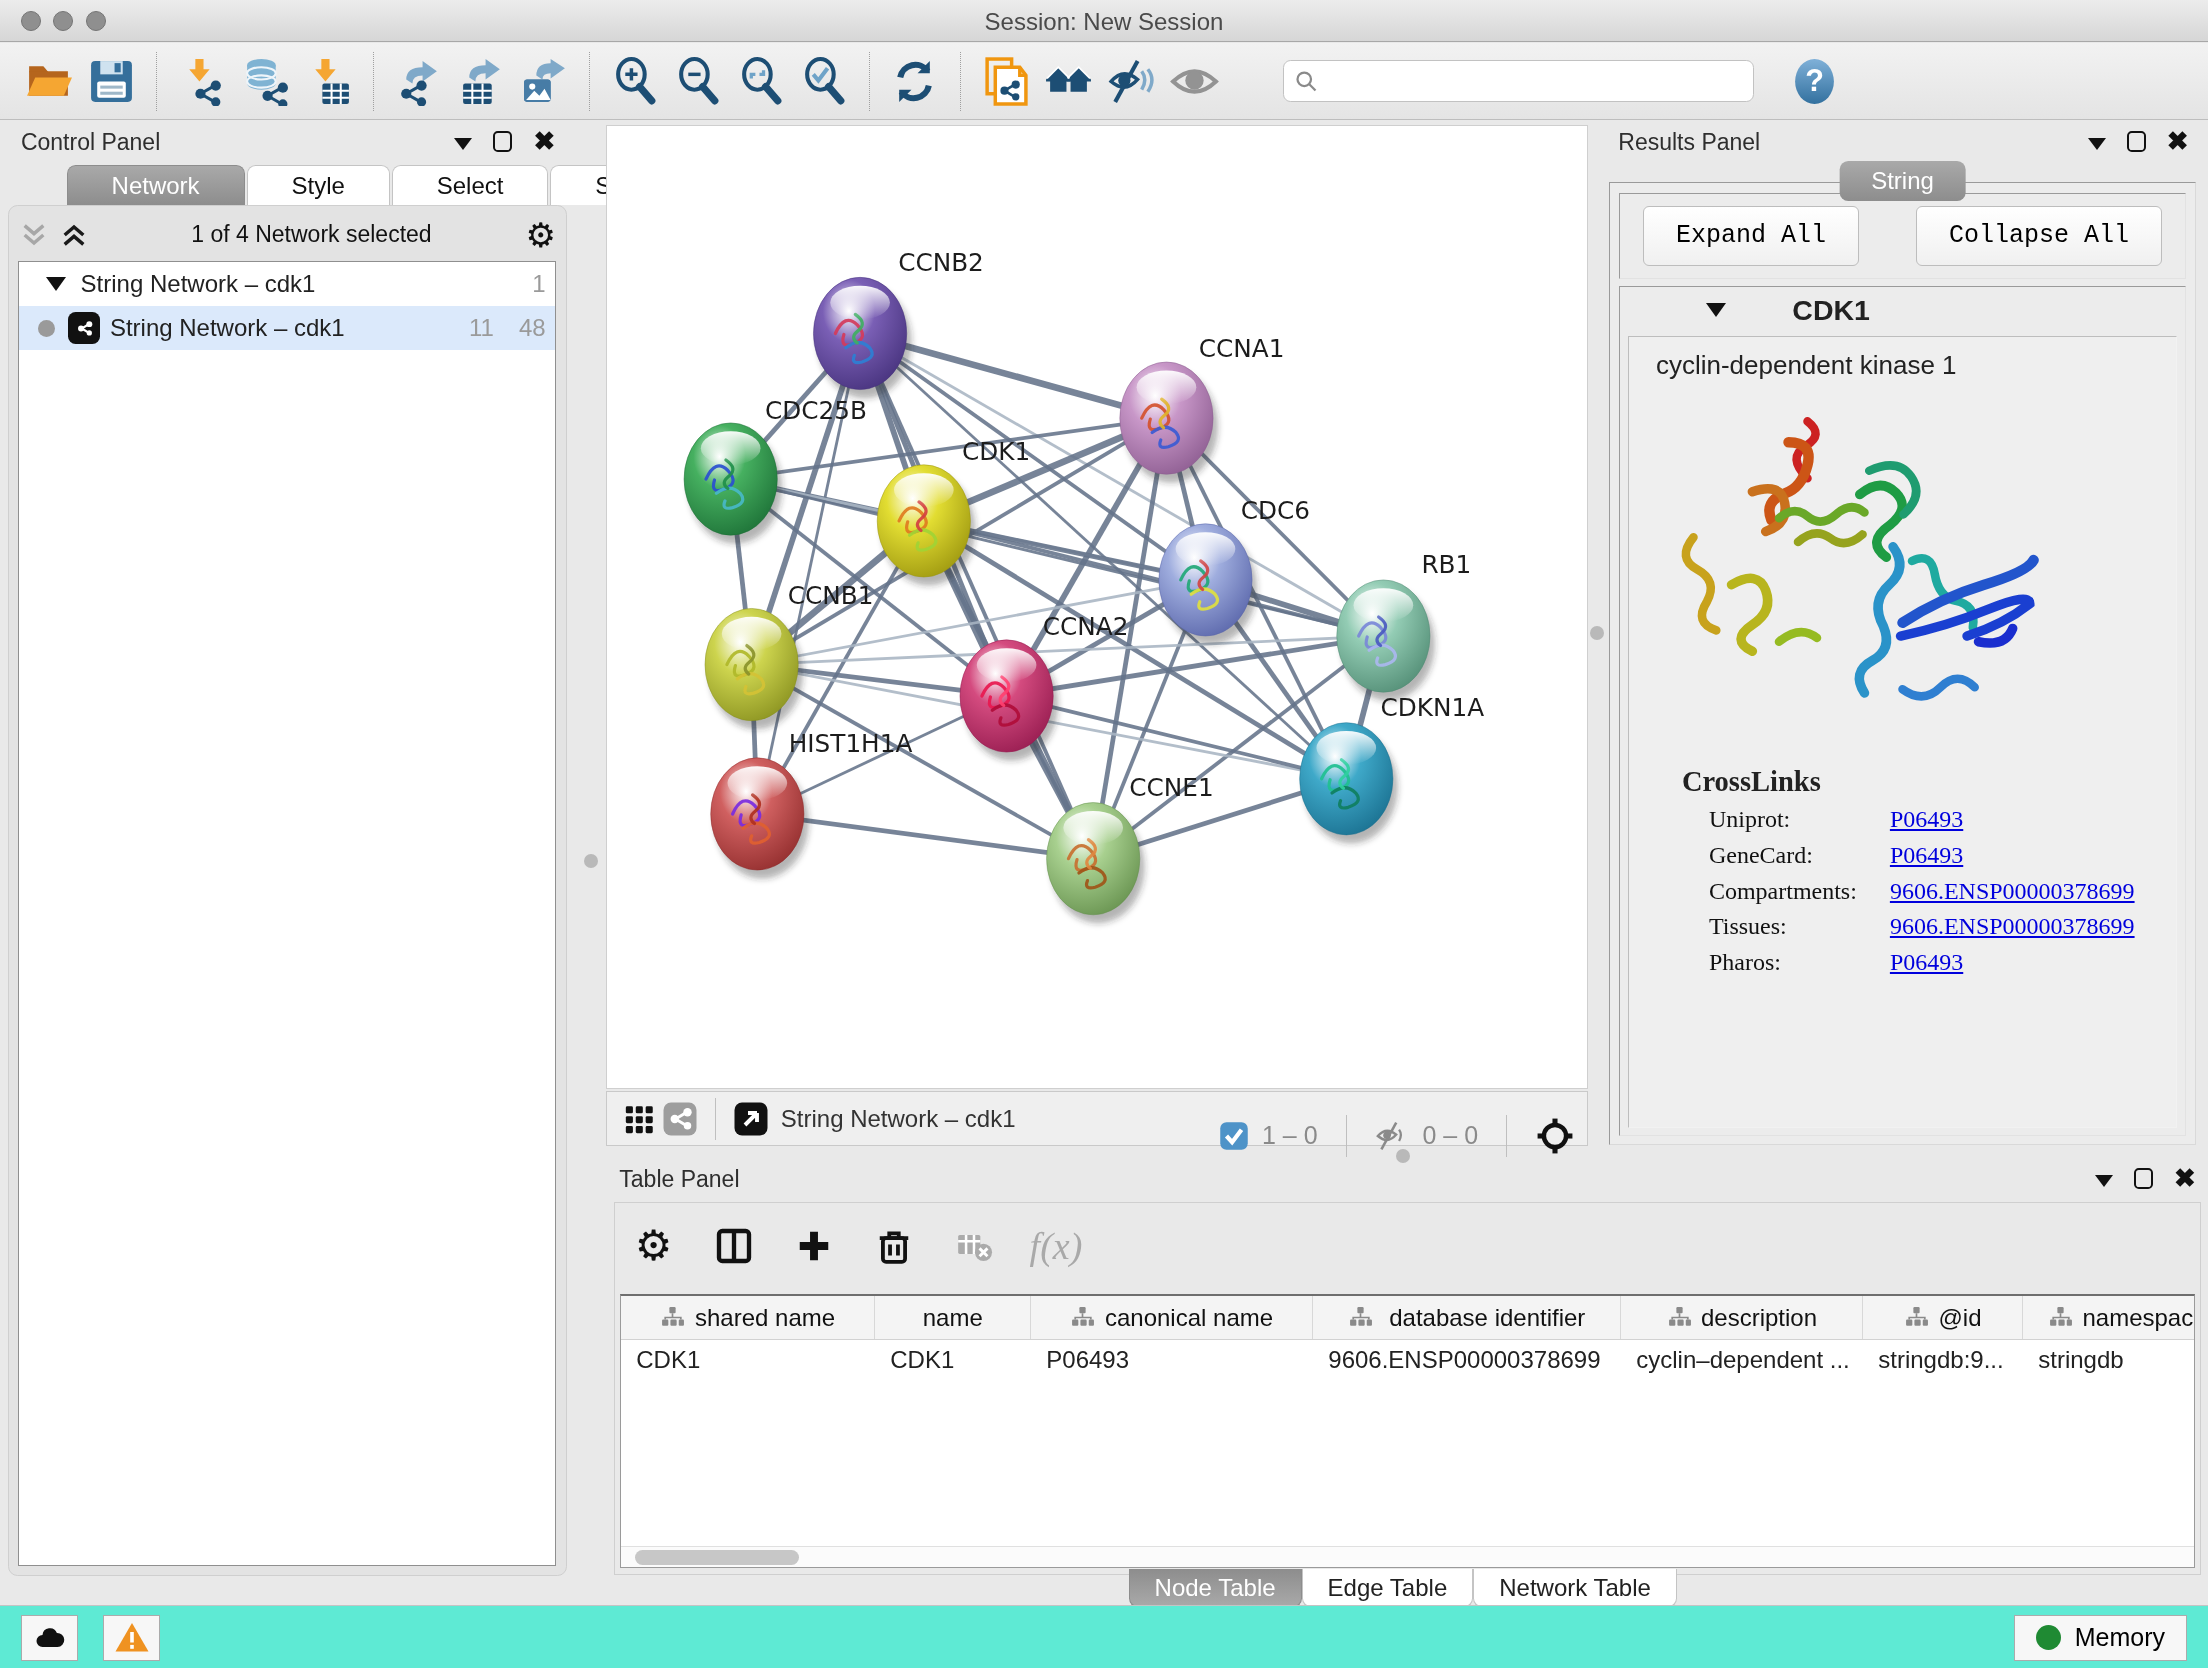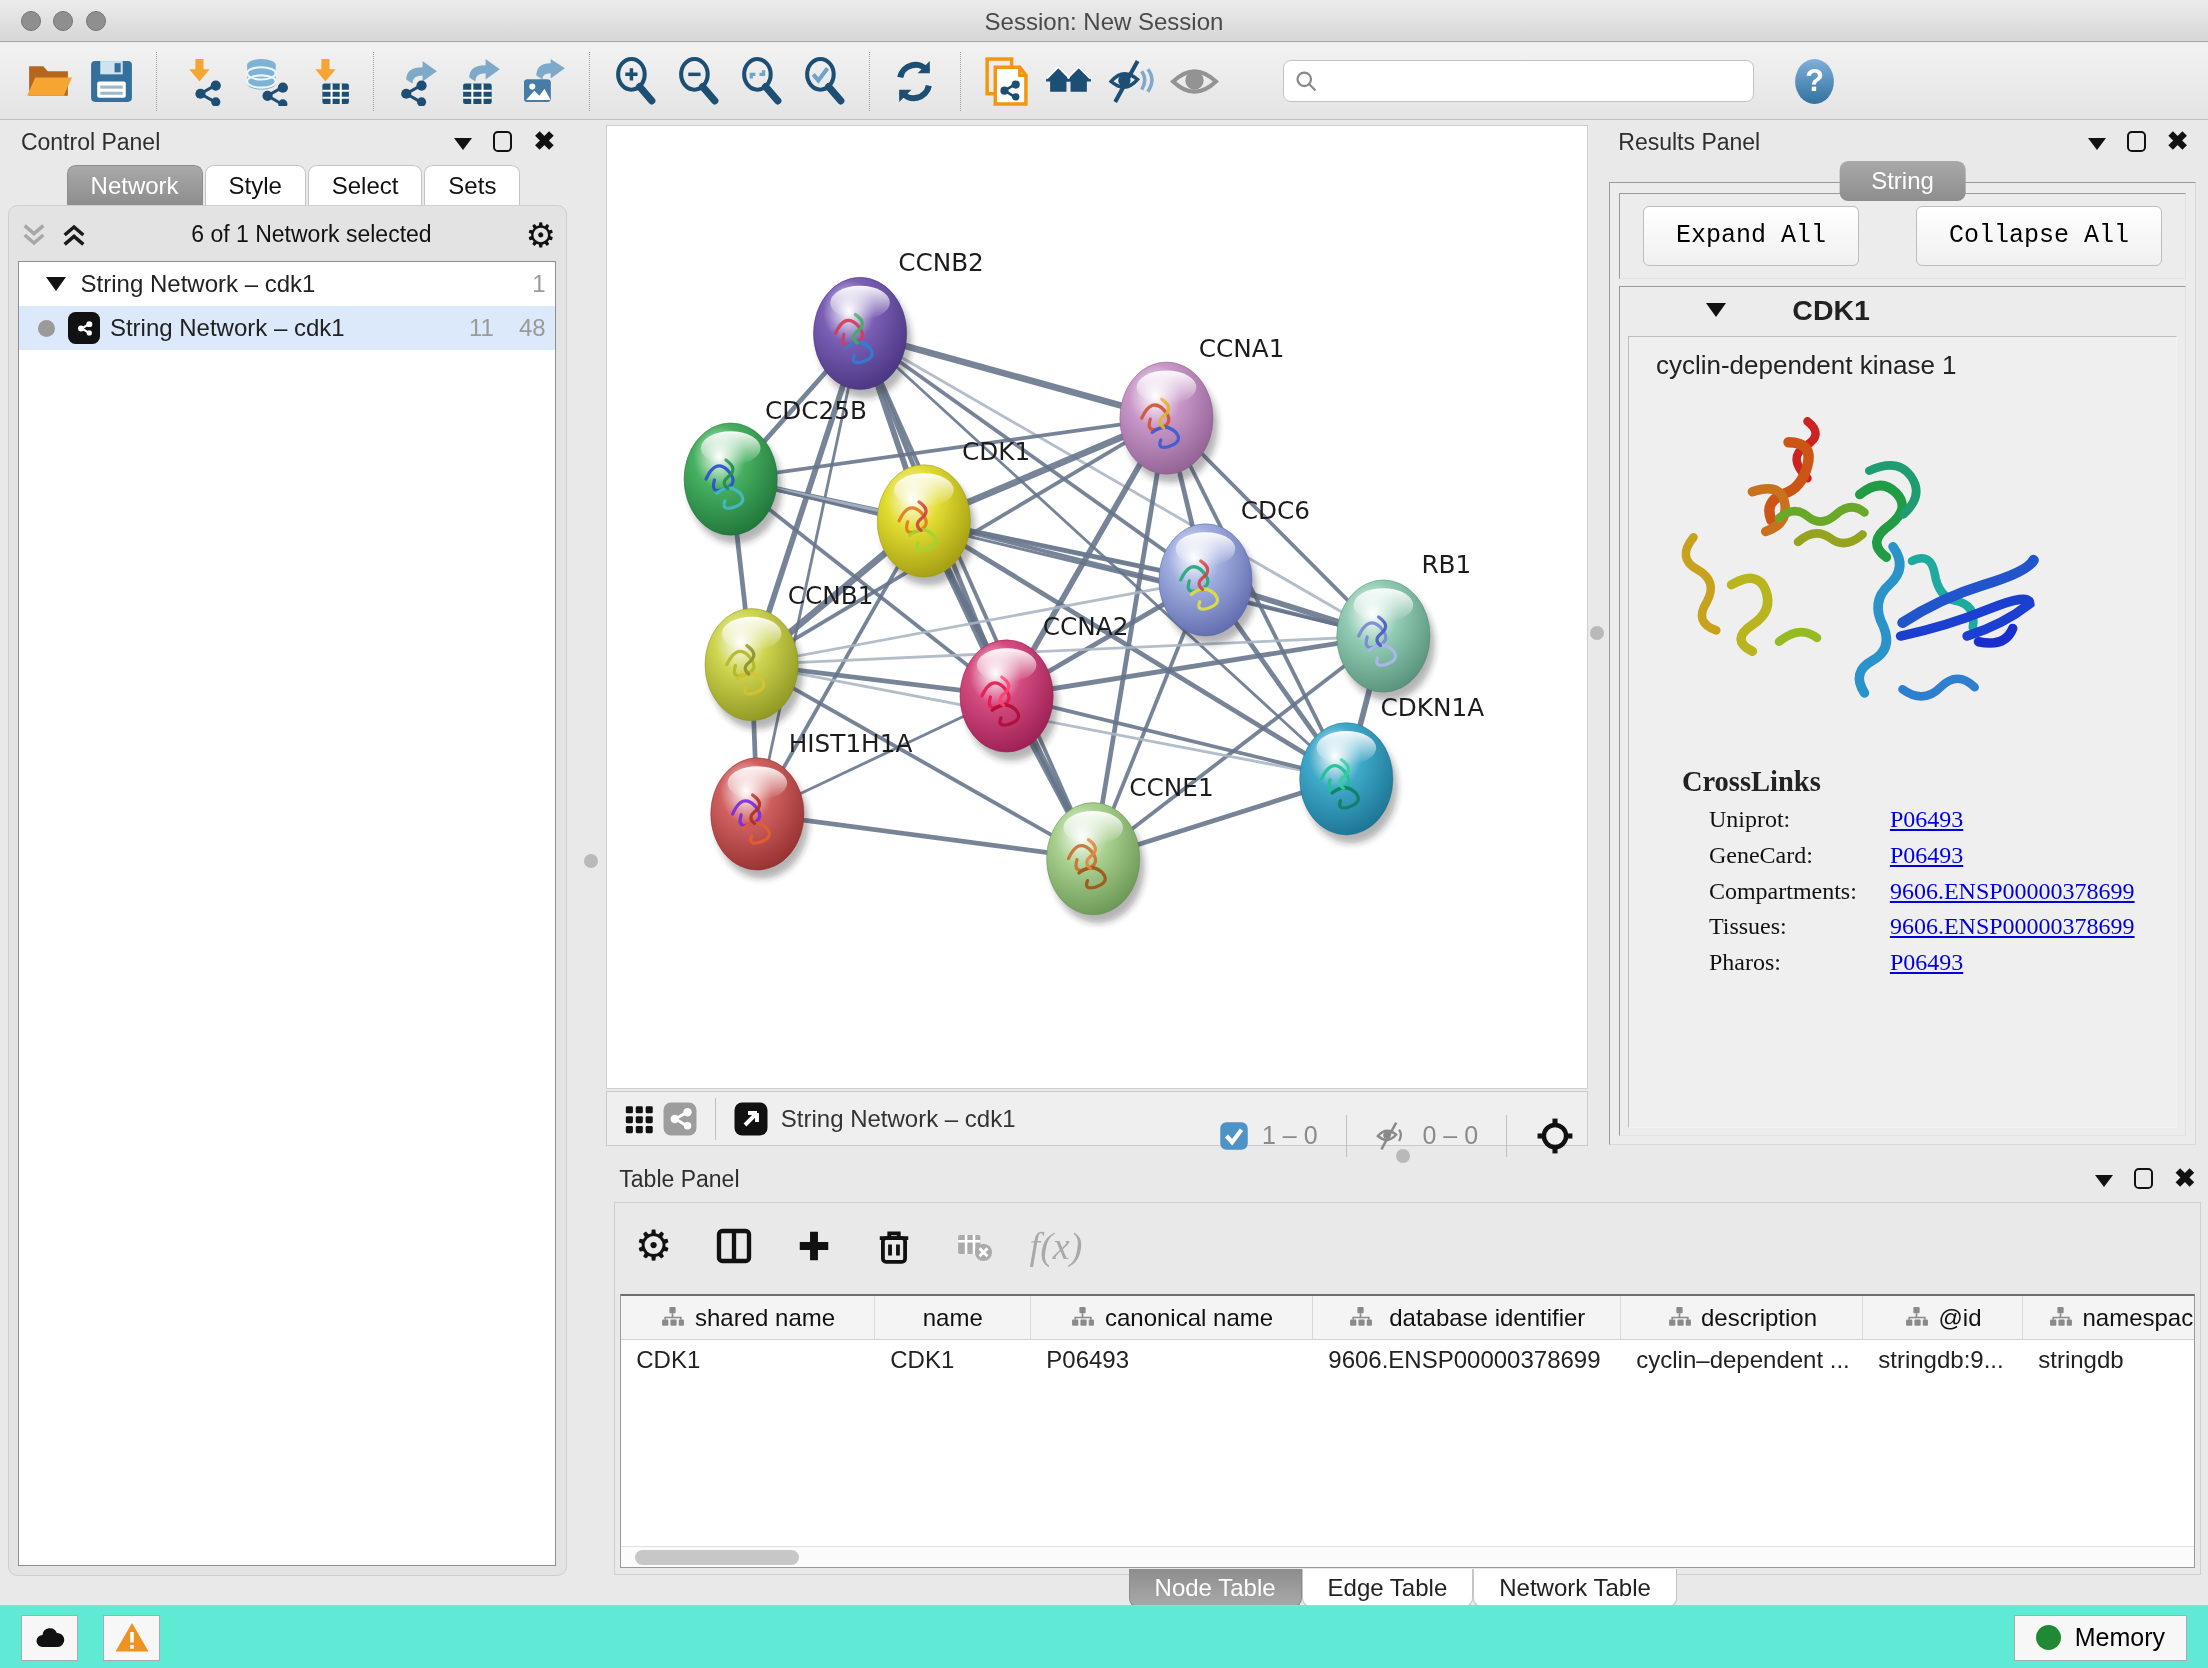--- a/index.html
+++ b/index.html
@@ -34,21 +34,21 @@
     font-size:23px; color:#2e2e2e; }
   .phead .hicons { position:absolute; right:1.9px; top:1.9px; display:flex; gap:21px; align-items:center; }
   .tri { width:0; height:0; border-left:9.5px solid transparent; border-right:9.5px solid transparent;
     border-top:12.4px solid #111; margin-top:5.7px; }
   .floatico { width:19px; height:21px; border:2.9px solid #111; border-radius:4.8px; }
   .closeico { font-size:26px; font-weight:bold; color:#111; line-height:21px; }
 
   
   .control-panel { position:absolute; left:7.6px; top:125px; width:559px; height:1451px; }
   .cp-tabs { position:absolute; left:59px; top:40px; display:flex; }
-  .tab { height:40px; padding:0 23px; font-size:24px; background:#fff; color:#111;
+  .tab { height:40px; padding:0 44px; font-size:24px; background:#fff; color:#111;
     border:1px solid #c4c4c4; border-bottom:none; display:flex; align-items:center;
     border-radius:8.6px 8.6px 0 0; margin-right:1.9px; cursor:pointer; }
   .tab.active { background:linear-gradient(#a9a9a9,#8d8d8d); color:#fff; border-color:#8d8d8d; }
   .cp-body { position:absolute; left:0px; top:80px; bottom:0; right:0;
     background:#e3e3e3; border:1px solid #cfcfcf; border-radius:9.5px; }
   .cp-subbar { position:absolute; left:9.5px; right:9.5px; top:7.6px; height:42px; display:flex; align-items:center; }
   .chev { width:32px; height:32px; margin-right:7.6px; }
   .cp-status { flex:1; text-align:center; font-size:23px; color:#111; }
   .gear-glyph { font-size:34px; color:#111; line-height:34px; }
   .cp-tree { position:absolute; left:9.5px; right:9.5px; top:55px; bottom:9.5px;
@@ -338,21 +338,21 @@
       <div class="tab">Sets</div>
     </div>
   <div class="cp-body">
     <div class="cp-subbar">
       <svg class="chev" viewBox="0 0 24 24">
         <path d="M5 5l7 6 7-6M5 12l7 6 7-6" fill="none" stroke="#a7a7a7" stroke-width="2.6"></path>
         </svg>
       <svg class="chev" viewBox="0 0 24 24">
         <path d="M5 19l7-6 7 6M5 12l7-6 7 6" fill="none" stroke="#1a1a1a" stroke-width="2.6"></path>
         </svg>
-      <span class="cp-status">6 of 1 Network selected</span>
+      <span class="cp-status">1 of 4 Network selected</span>
       <span class="gear-glyph">⚙</span>
     </div>
     <div class="cp-tree">
       <div class="trow">
         <span class="tree-arrow"></span>
         <span>String Network – cdk1</span>
         <span class="cnt">1</span>
       </div>
       <div class="trow sel">
         <span class="tdot"></span>

